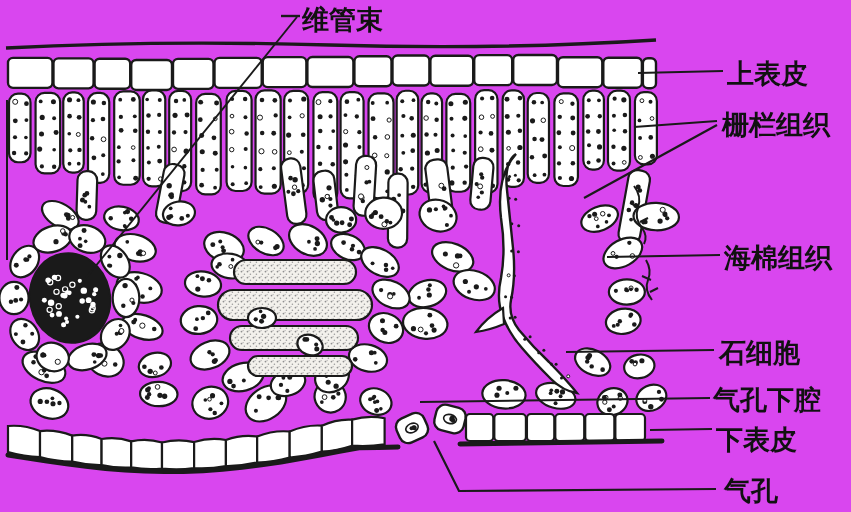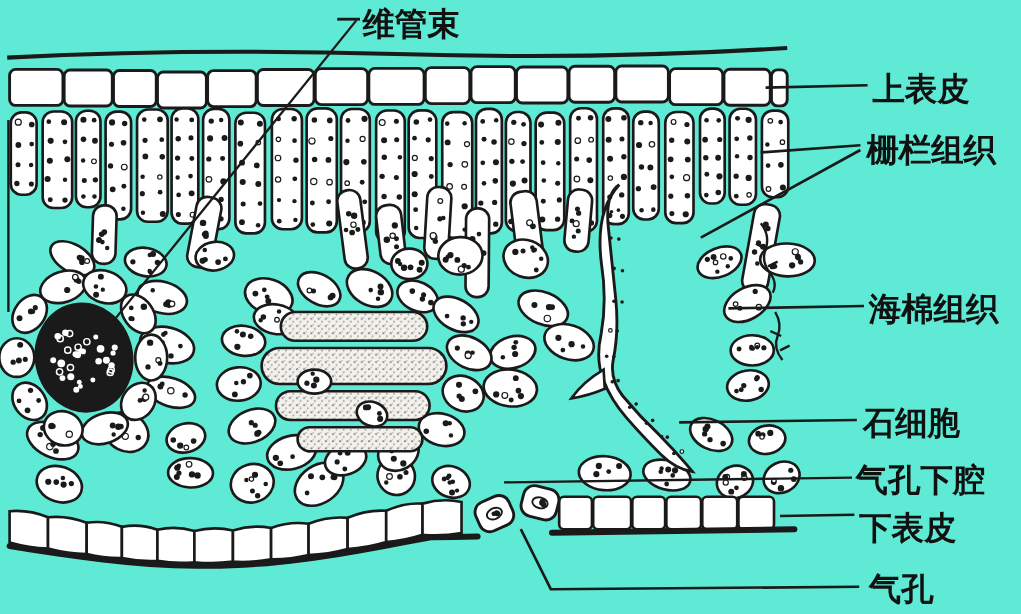--- a/index.html
+++ b/index.html
@@ -1,17 +1,17 @@
 <!DOCTYPE html>
 <html><head>
 <meta charset="utf-8">
 <title>Leaf cross-section diagram</title>
 <style>
   html,body{margin:0;padding:0;background:#fff;}
-  .stage{position:relative;width:851px;height:512px;background:#5eead4;overflow:hidden;
+  .stage{position:relative;width:851px;height:512px;background:#d946ef;overflow:hidden;
          font-family:"Liberation Sans","DejaVu Sans",sans-serif;}
   svg{position:absolute;left:0;top:0;}
   text.lbl{font-size:27px;font-weight:700;fill:#111;
            font-family:"Liberation Sans","DejaVu Sans",sans-serif;}
 </style>
 </head>
 <body>
 
 <div class="stage">
 <svg id="diagram" width="851" height="512" viewBox="0 0 851 512">

